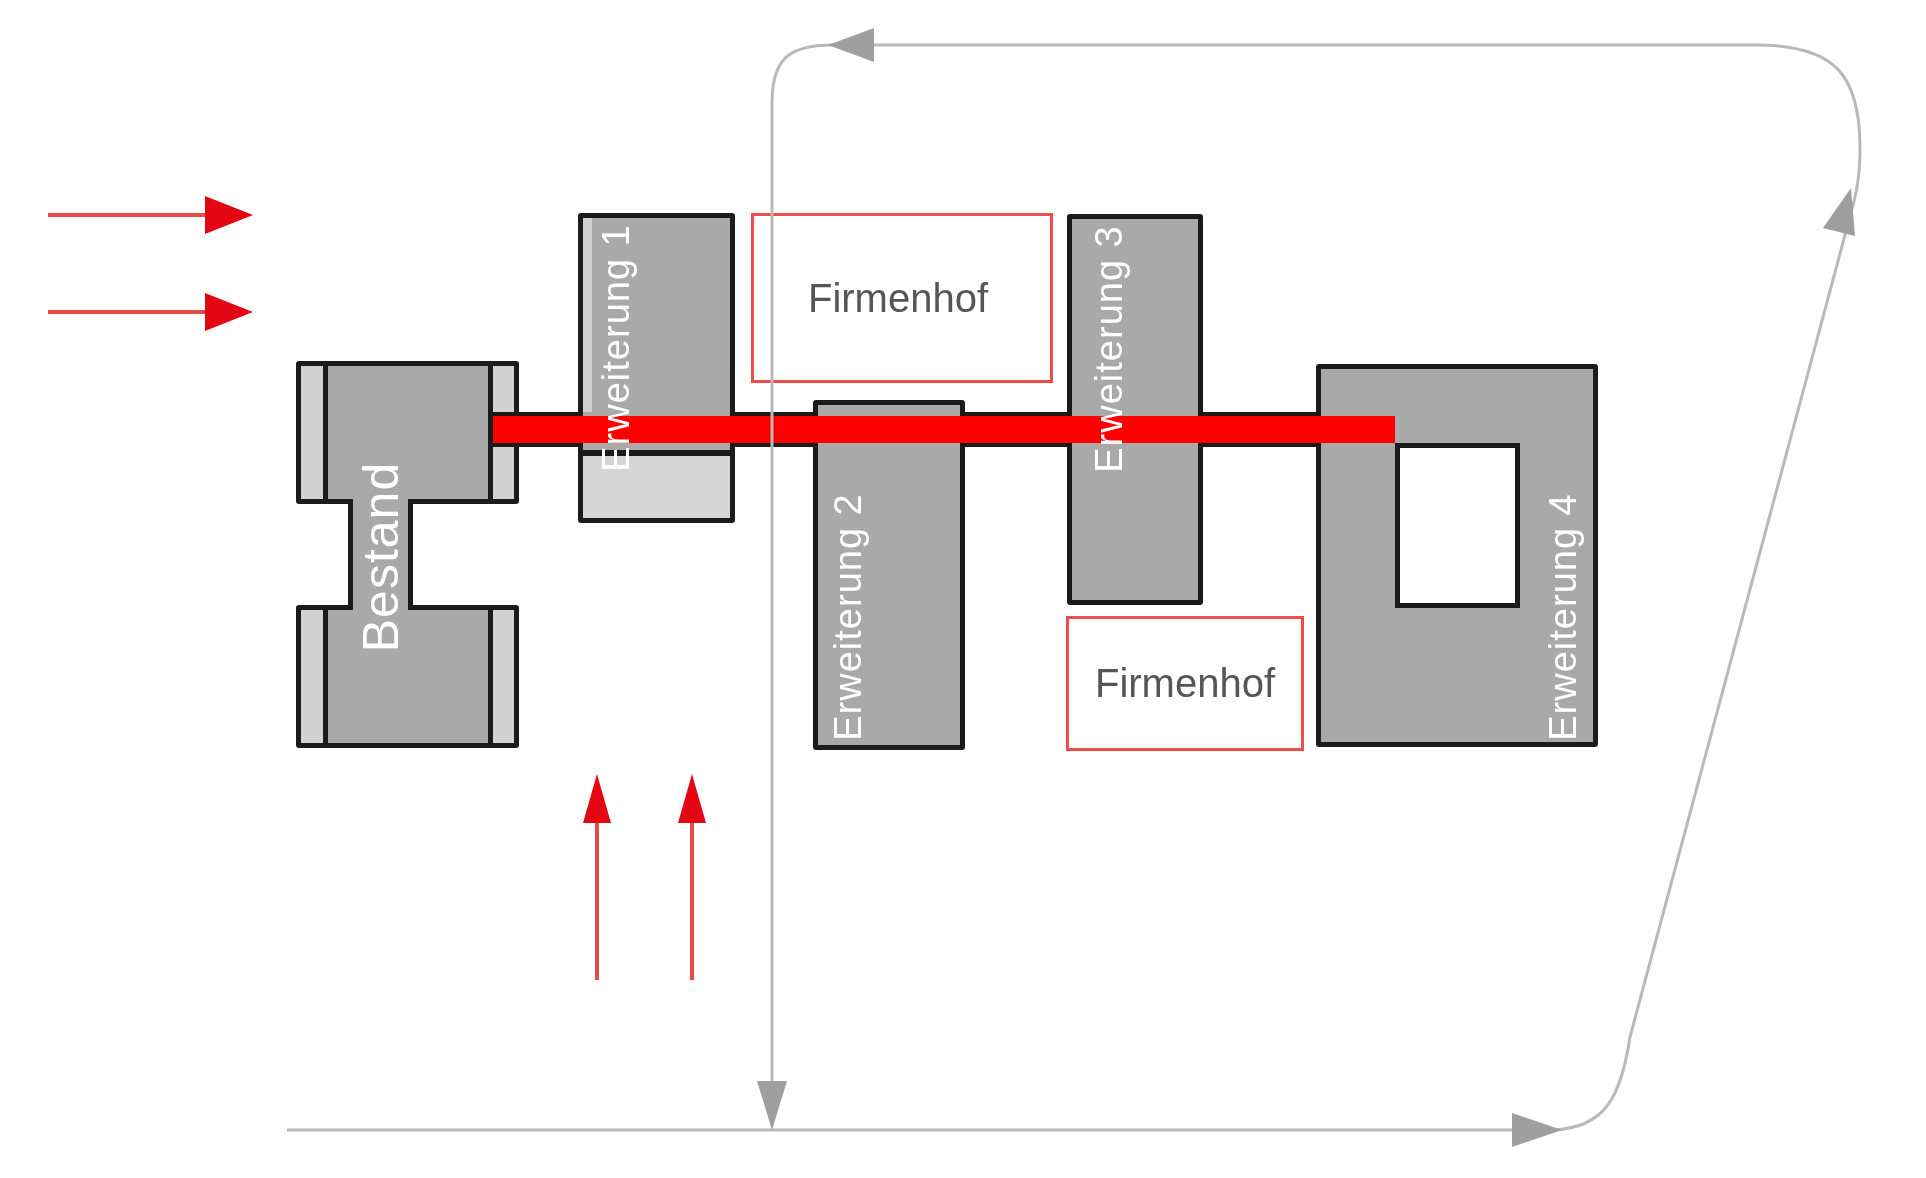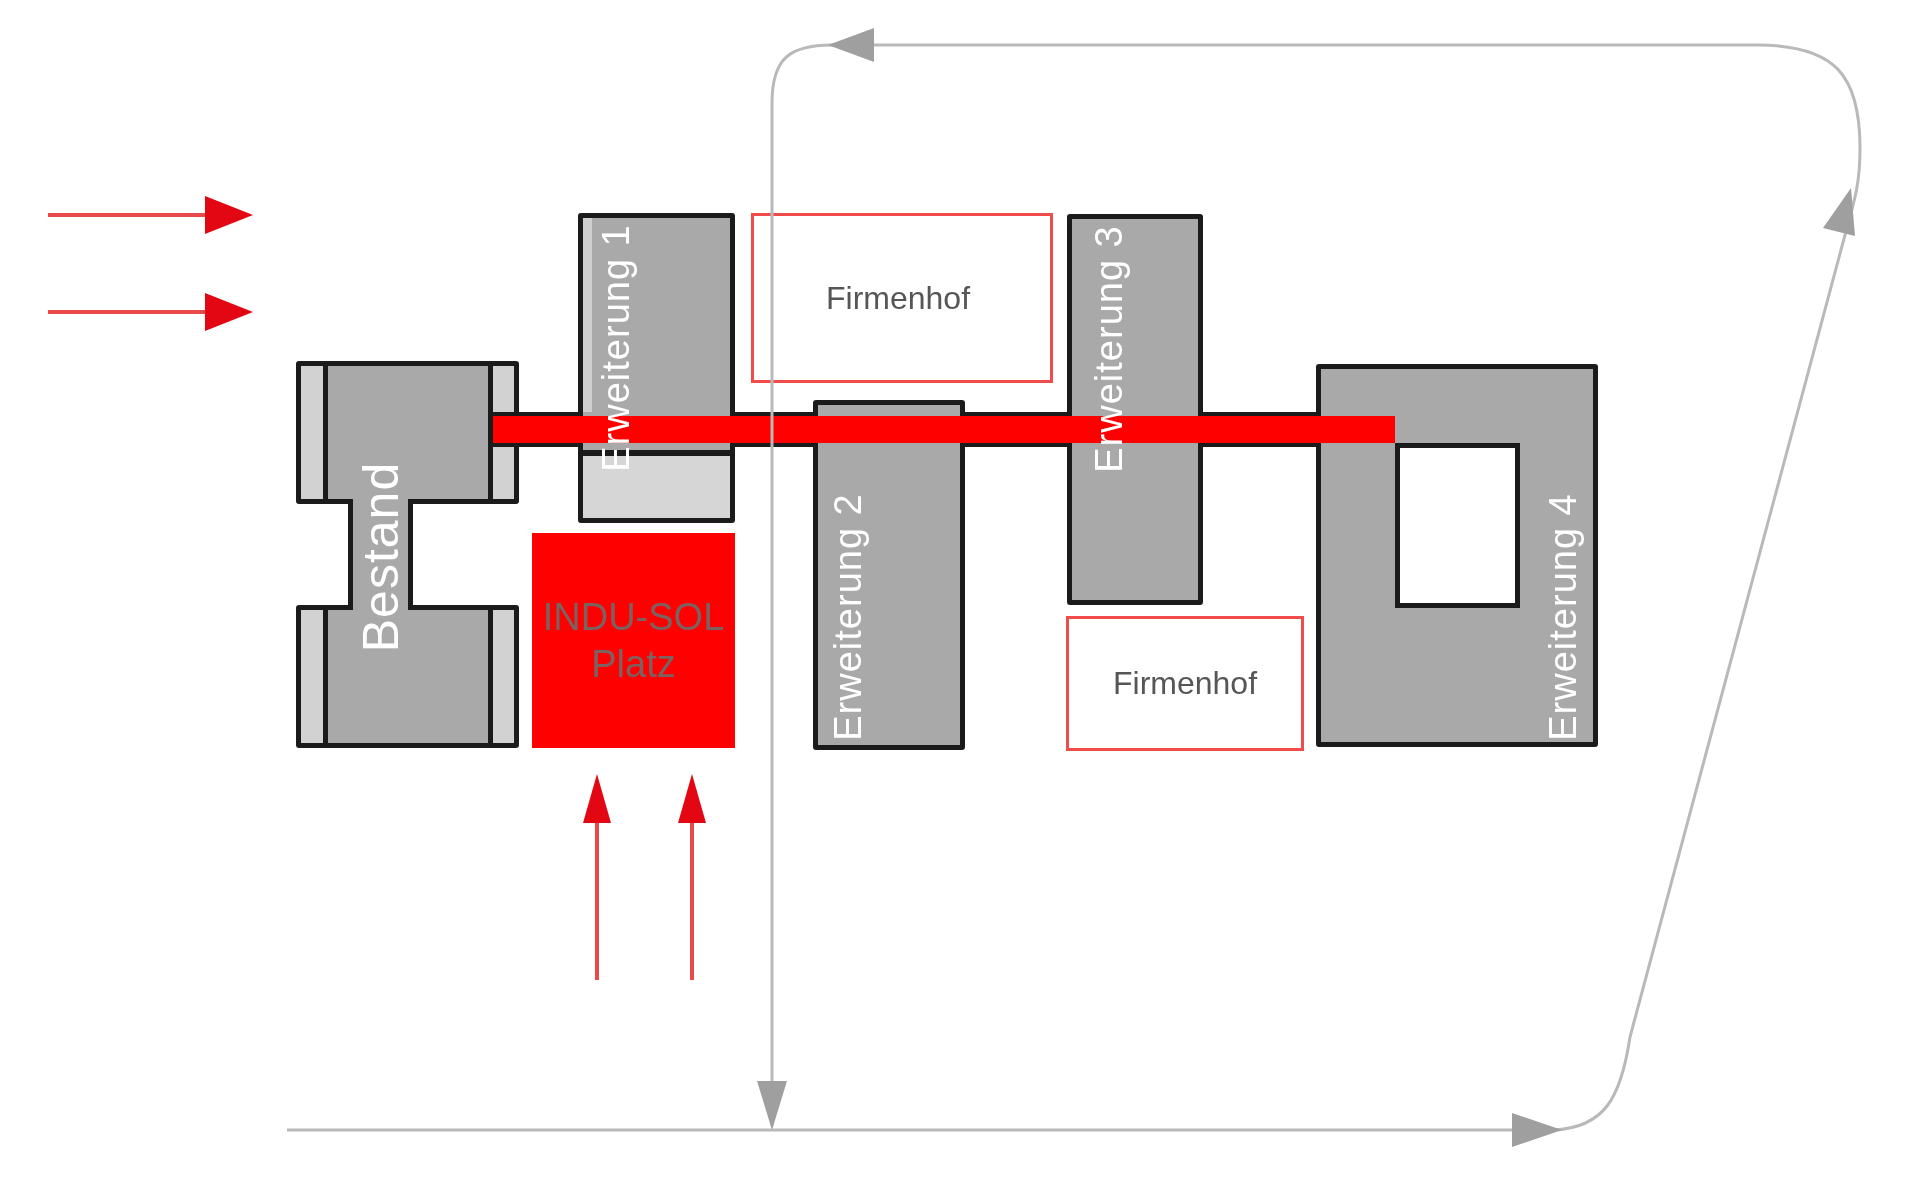--- a/index.html
+++ b/index.html
@@ -12,21 +12,21 @@
   #plan{position:relative;width:1926px;height:1178px;background:#fff;overflow:hidden;
         font-family:"Liberation Sans", sans-serif;}
   .abs{position:absolute;box-sizing:border-box;}
   .building{background:var(--building-gray);border:5px solid var(--outline);border-radius:3px;}
   .strip{background:var(--strip-gray);}
   .divider{background:var(--outline);}
   .band{background:var(--red);}
   .band-bordered{background:var(--red);border-top:4px solid var(--outline);border-bottom:4px solid var(--outline);}
   .court{background:#ffffff;border:3px solid var(--firmenhof-border);}
   .court-label{position:absolute;transform:translate(-50%,-50%);color:var(--firmenhof-text);
-               font-size:32px;white-space:nowrap;}
+               font-size:40px;white-space:nowrap;}
   .rot-label{position:absolute;transform:translate(-50%,-50%) rotate(-90deg);color:#ffffff;
              font-size:38px;white-space:nowrap;letter-spacing:1px;}
   #bestand-label{font-size:50px;}
   #indusol{background:var(--red);display:flex;flex-direction:column;align-items:center;
            justify-content:center;color:var(--indusol-text);font-size:38px;line-height:1.22;}
   svg.overlay{position:absolute;left:0;top:0;z-index:40;}
   .gray-path{fill:none;stroke:var(--path-gray);stroke-width:3px;}
   .gray-head{fill:var(--arrowhead-gray);stroke:none;}
   .red-shaft{stroke:var(--arrow-red-line);stroke-width:4px;}
   .red-head{fill:var(--arrow-red-head);stroke:none;}
@@ -70,24 +70,20 @@
   <div class="abs band-bordered" style="left:493px;top:412px;width:85px;height:35px;"></div>
   <div class="abs band-bordered" style="left:735px;top:412px;width:78px;height:35px;"></div>
   <div class="abs band-bordered" style="left:965px;top:412px;width:102px;height:35px;"></div>
   <div class="abs band-bordered" style="left:1203px;top:412px;width:113px;height:35px;"></div>
 
   <div class="abs band" style="left:578px;top:416px;width:157px;height:27px;"></div>
   <div class="abs band" style="left:813px;top:416px;width:152px;height:27px;"></div>
   <div class="abs band" style="left:1067px;top:416px;width:136px;height:27px;"></div>
   <div class="abs band" style="left:1311px;top:416px;width:84px;height:27px;"></div>
 
-  <div class="abs" id="indusol" style="left:532px;top:533px;width:203px;height:215px;">
-    <span>INDU-SOL</span>
-    <span>Platz</span>
-  </div>
 
   <div class="rot-label" id="bestand-label" style="left:381px;top:557px;">Bestand</div>
   <div class="rot-label" style="left:616px;top:348px;z-index:20;">Erweiterung 1</div>
   <div class="rot-label" style="left:848px;top:617px;z-index:20;">Erweiterung 2</div>
   <div class="rot-label" style="left:1109px;top:349px;z-index:20;">Erweiterung 3</div>
   <div class="rot-label" style="left:1563px;top:617px;z-index:20;">Erweiterung 4</div>
   <div class="court-label" style="left:898px;top:298px;">Firmenhof</div>
   <div class="court-label" style="left:1185px;top:683px;">Firmenhof</div>
 
   <svg class="overlay" width="1926" height="1178" viewBox="0 0 1926 1178">

